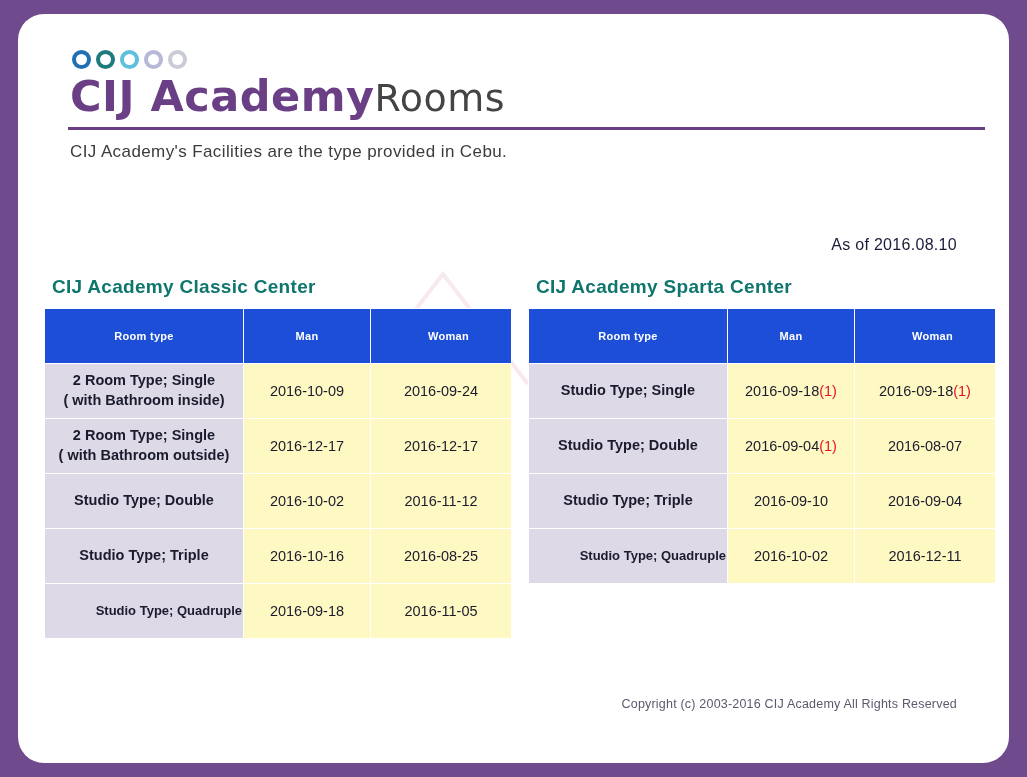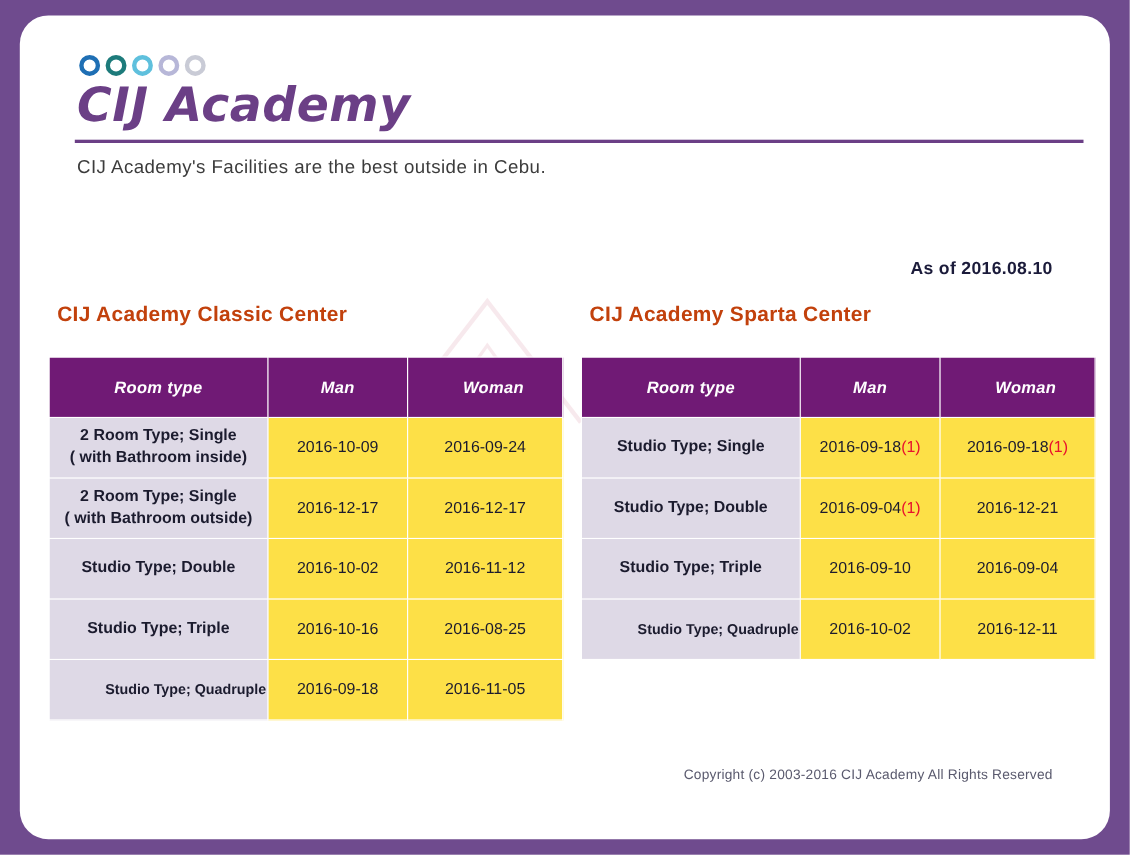--- a/index.html
+++ b/index.html
@@ -51,21 +51,20 @@
     border-radius: 50%;
     box-sizing: border-box;
     border: 4px solid #000;
     background: #fff;
   }
   .title-row {
     display: flex;
     align-items: baseline;
     gap: 0;
     padding-left: 2px;
-    font-style: italic;
   }
   .title-main {
     font-family: "DejaVu Sans", sans-serif;
     font-size: 43px;
     font-weight: bold;
     color: #6b3f86;
     letter-spacing: .5px;
   }
   .title-sub {
     font-family: "DejaVu Sans", sans-serif;
@@ -96,72 +95,71 @@
   }
   .sh-bracket { color: #3f3f7a; }
   .sh-cij { color: #e8112d; }
   .sh-academy { color: #a6a6a6; }
   .sh-rooms { color: #2f3b83; }
   .asof {
     position: absolute;
     right: 52px;
     top: 222px;
     font-size: 16px;
-    font-weight: bold;
+    font-weight: normal;
     color: #1b1b3a;
     letter-spacing: .3px;
   }
   .tables {
     position: absolute;
     left: 26px;
     top: 262px;
     width: 940px;
     display: flex;
     gap: 34px;
   }
   .table-block { width: 450px; }
   .table-title {
     font-size: 19px;
     font-weight: bold;
-    color: #c2410c;
+    color: #0f766e;
     margin-left: 8px;
-    margin-bottom: 26px;
+    margin-bottom: 10px;
     letter-spacing: .3px;
   }
   table {
     border-collapse: collapse;
     width: 443px;
     table-layout: fixed;
   }
   th {
-    background: #701a75;
+    background: #1d4ed8;
     color: #ffffff;
-    font-size: 15px;
+    font-size: 11px;
     font-weight: bold;
     height: 52px;
     border: 1px solid #ffffff;
     letter-spacing: .3px;
-    font-style: italic;
   }
   td {
     border: 1px solid #ffffff;
     height: 52px;
     text-align: center;
     font-size: 14px;
     color: #1b1b2e;
   }
   td.rtype {
     background: #ded9e6;
     font-weight: bold;
     font-size: 14.5px;
     line-height: 1.35;
   }
   td.rtype.small { font-size: 13px; text-align: right; }
   td.val {
-    background: #fde047;
+    background: #fef9c3;
     font-size: 14.5px;
   }
   .paren { color: #e8112d; }
   th.c1 { width: 196px; }
   th.c2 { width: 124px; }
   th.c3 { width: 123px; padding-left: 16px; }
   .footer {
     position: absolute;
     right: 52px;
     bottom: 52px;
@@ -183,23 +181,24 @@
   <div class="header">
     <div class="dots">
       <span class="dot" style="border-color: rgb(31, 111, 180);"></span>
       <span class="dot" style="border-color: rgb(29, 123, 123);"></span>
       <span class="dot" style="border-color: rgb(95, 192, 221);"></span>
       <span class="dot" style="border-color: rgb(183, 183, 216);"></span>
       <span class="dot" style="border-color: rgb(201, 203, 214);"></span>
     </div>
     <div class="title-row">
       <span class="title-main">CIJ Academy</span>
+      <span class="title-sub">Rooms</span>
     </div>
     <div class="title-rule"></div>
-    <div class="tagline">CIJ Academy's Facilities are the best outside in Cebu.</div>
+    <div class="tagline">CIJ Academy's Facilities are the type provided in Cebu.</div>
   </div>
 
 
   <div class="asof">As of 2016.08.10</div>
 
   <div class="tables">
 
     <div class="table-block">
       <div class="table-title">CIJ Academy Classic Center</div>
       <table>
@@ -295,21 +294,21 @@
             </td>
           </tr>
           <tr>
             <td class="rtype">
               <div>Studio Type; Double</div>
             </td>
             <td class="val">
               <span>2016-09-04</span><span class="paren">(1)</span>
             </td>
             <td class="val">
-              <span>2016-12-21</span><span class="paren"></span>
+              <span>2016-08-07</span><span class="paren"></span>
             </td>
           </tr>
           <tr>
             <td class="rtype">
               <div>Studio Type; Triple</div>
             </td>
             <td class="val">
               <span>2016-09-10</span><span class="paren"></span>
             </td>
             <td class="val">

